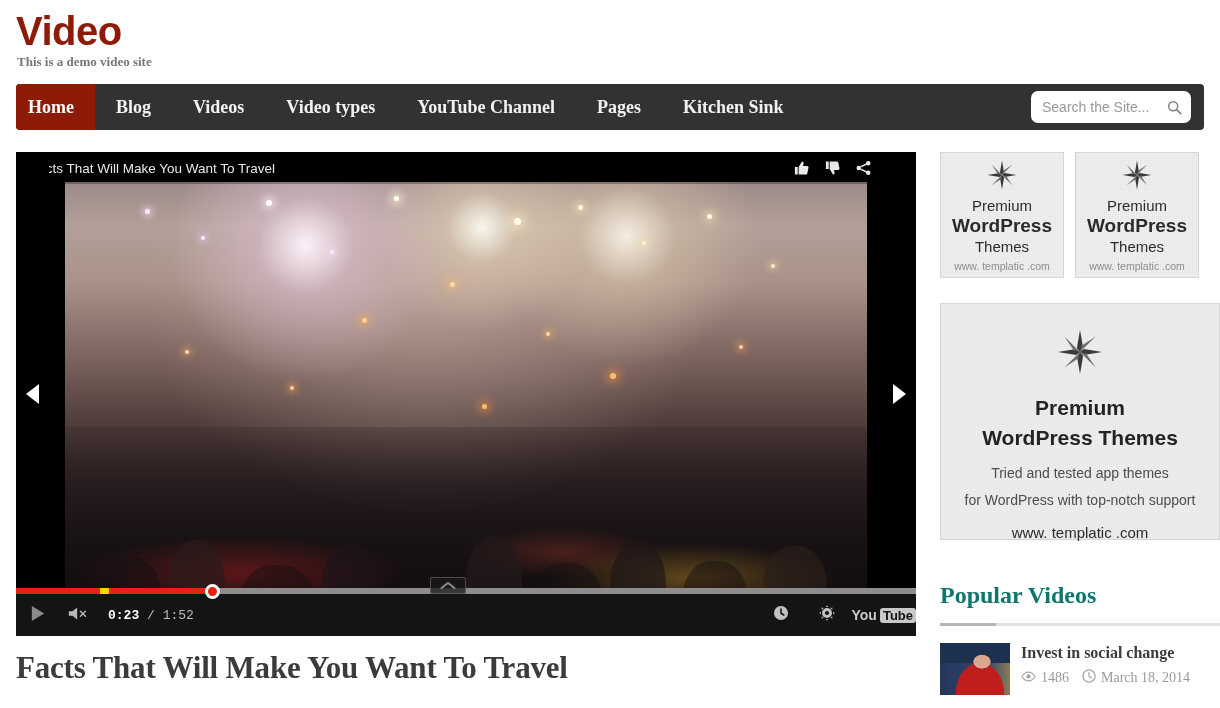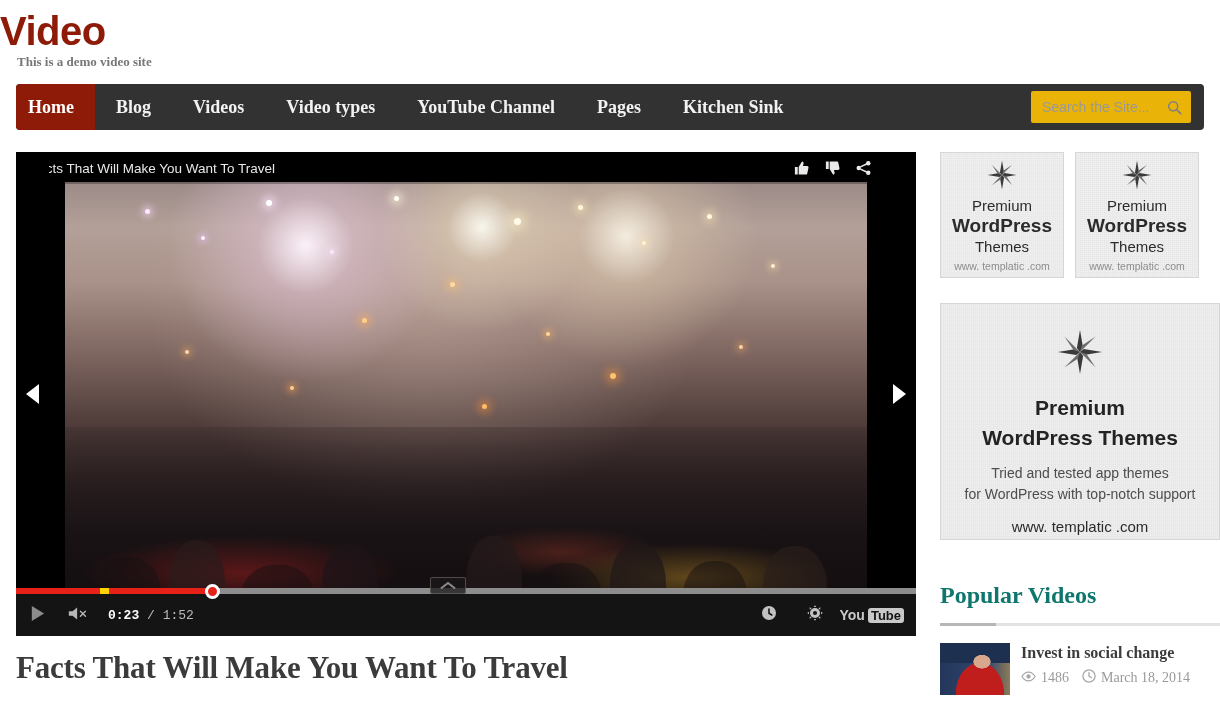--- a/index.html
+++ b/index.html
@@ -8,21 +8,21 @@
     width: 1220px; height: 708px;
     background: #ffffff;
     font-family: "Liberation Sans", sans-serif;
     overflow: hidden;
   }
   .page { position: relative; width: 1220px; height: 708px; background:#fff; }
 
   
   .site-header { position:absolute; left:0; top:0; width:1220px; height:84px; background:#fff; }
   .site-title {
-    position:absolute; left:0; top:8px;
+    position:absolute; left:16px; top:8px;
     font-family:"Liberation Sans", sans-serif;
     font-weight:bold; font-size:40px; line-height:46px;
     color:#8e1a08; letter-spacing:-0.5px;
   }
   .site-tagline {
     position:absolute; left:17px; top:54px;
     font-family:"Liberation Serif", serif;
     font-weight:bold; font-size:13px; color:#777;
   }
 
@@ -38,21 +38,21 @@
     font-family:"Liberation Serif", serif;
     font-weight:bold; font-size:18px; color:#f2f2f2;
     white-space:nowrap; cursor:pointer;
   }
   .nav-item.active { background:#8e1a08; border-radius:4px 0 0 4px; color:#fff;padding-left:12px; }
   .nav-spacer { flex:1 1 auto; }
   .search-wrap {
     display:flex; align-items:center; align-self:center;
     margin-right:13px;
     width:160px; height:32px;
-    background:#eab308; border-radius:2px;
+    background:#ffffff; border-radius:7px;
     padding:0 9px;
   }
   .search-input {
     border:0; outline:0; flex:1 1 auto; width:100%;
     font-family:"Liberation Sans", sans-serif;
     font-size:14px; color:#555; background:transparent;
   }
   .search-input::placeholder { color:#999; }
   .search-icon { width:15px; height:15px; flex:0 0 auto; margin-left:4px; }
 
@@ -124,21 +124,21 @@
     position:absolute; top:-4px; width:15px; height:15px; border-radius:50%;
     background:#e62117; border:3px solid #fff;
   }
   .ctl-row { position:absolute; left:0; top:6px; width:900px; height:42px; display:flex; align-items:center; }
   .ctl-btn { display:flex; align-items:center; justify-content:center; width:42px; height:42px; cursor:pointer; }
   .time-readout {
     font-family:Liberation Mono, monospace; font-size:13px; color:#ddd; margin-left:8px; white-space:nowrap;
   }
   .time-readout .cur { font-weight:bold; color:#fff; }
   .time-readout .sep { color:#bbb; }
-  .ctl-right { margin-left:auto; display:flex; align-items:center; gap:4px; padding-right:12px; }
+  .ctl-right { margin-left:auto; display:flex; align-items:center; gap:4px; }
   .yt-logo {
     display:flex; align-items:center; gap:3px;
     font-family:"Liberation Sans", sans-serif; font-weight:bold; font-size:14px; color:#c9c9c9;
   }
   .yt-tube { background:#c9c9c9; color:#141414; border-radius:3px; padding:0 3px; font-size:13px; }
 
   .post-title {
     position:absolute; left:16px; top:650px; width:900px;
     font-family:"Liberation Serif", serif; font-weight:bold;
     font-size:31px; color:#3b3b3b; letter-spacing:-0.2px;
@@ -426,21 +426,21 @@
             <path d="M32 8 L23.5 16.5 L20 20 L21.5 15 Z" fill="#6d6d6d"></path>
             <path d="M32 32 L23.5 23.5 L20 20 L25 21.5 Z" fill="#6d6d6d"></path>
             <path d="M8 32 L16.5 23.5 L20 20 L18.5 25 Z" fill="#6d6d6d"></path>
             <path d="M8 8 L16.5 16.5 L20 20 L15 18.5 Z" fill="#6d6d6d"></path>
           </g>
         </svg>
       </span>
       <div class="b1">Premium</div>
       <div class="b2">WordPress Themes</div>
       <div class="b3">Tried and tested app themes</div>
-      <div class="b3" style="margin-top:2px">for WordPress with top-notch support</div>
+      <div class="b3" style="margin-top:8px">for WordPress with top-notch support</div>
       <div class="b4">www. templatic .com</div>
     </div>
 
     <div class="widget-title">Popular Videos</div>
     <div class="widget-rule"></div>
 
     <div class="pv-item">
       <div class="pv-thumb"></div>
       <div class="pv-body">
         <div class="pv-title">Invest in social change</div>

